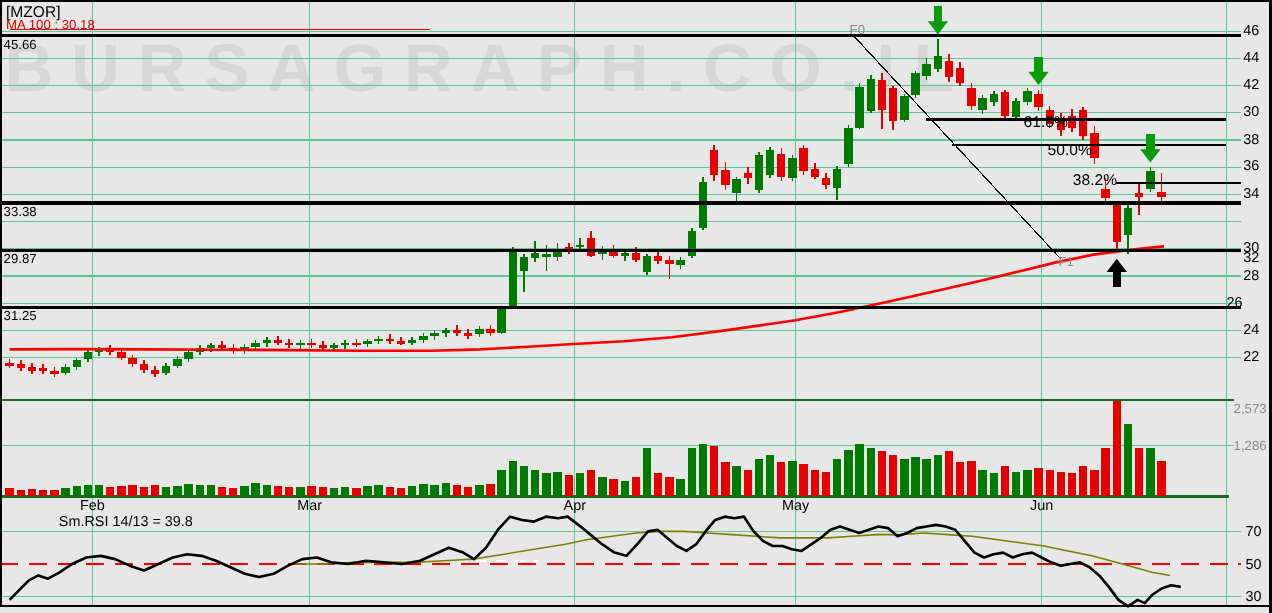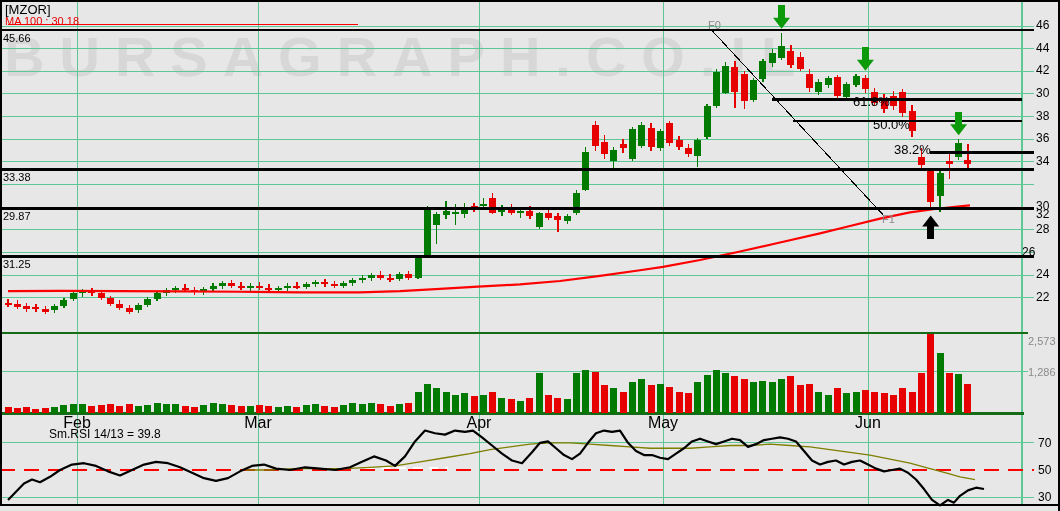--- a/index.html
+++ b/index.html
@@ -16,21 +16,21 @@
   .fiblbl{font-size:13px;}
   #fib0{left:853px;top:94px}#fib1{left:873px;top:117px}#fib2{left:894px;top:142px}
   .ftag{font-size:11px;color:#8a8a8a;}
   #f0{left:708px;top:19px}#f1{left:882px;top:213px}
   .vollbl{font-size:11px;color:#8a8a8a;left:1028px;}
   #vol0{top:335px}#vol1{top:366px}
   .rsitick{font-size:12px;left:1038px;}
   #rsi70{top:436px}#rsi50{top:463px}#rsi30{top:490px}
   #rsi-label{left:3px;top:427px;font-size:12px;padding-left:46px;}
   .axistick{font-size:12px;left:1036px;}
-  .monthlbl{font-size:16px;transform:translateX(-50%);}
+  .monthlbl{font-size:12px;transform:translateX(-50%);}
 </style>
 </head>
 <body>
 
 <div id="app">
   <div id="watermark">BURSAGRAPH.CO.IL</div>
   <svg id="chart-svg" width="1060" height="511">
       <g>
         <line x1="0" y1="26" x2="1034" y2="26" stroke="#5ec796" stroke-width="1" shape-rendering="crispEdges"></line>
         <line x1="0" y1="48.666" x2="1034" y2="48.666" stroke="#5ec796" stroke-width="1" shape-rendering="crispEdges"></line>

